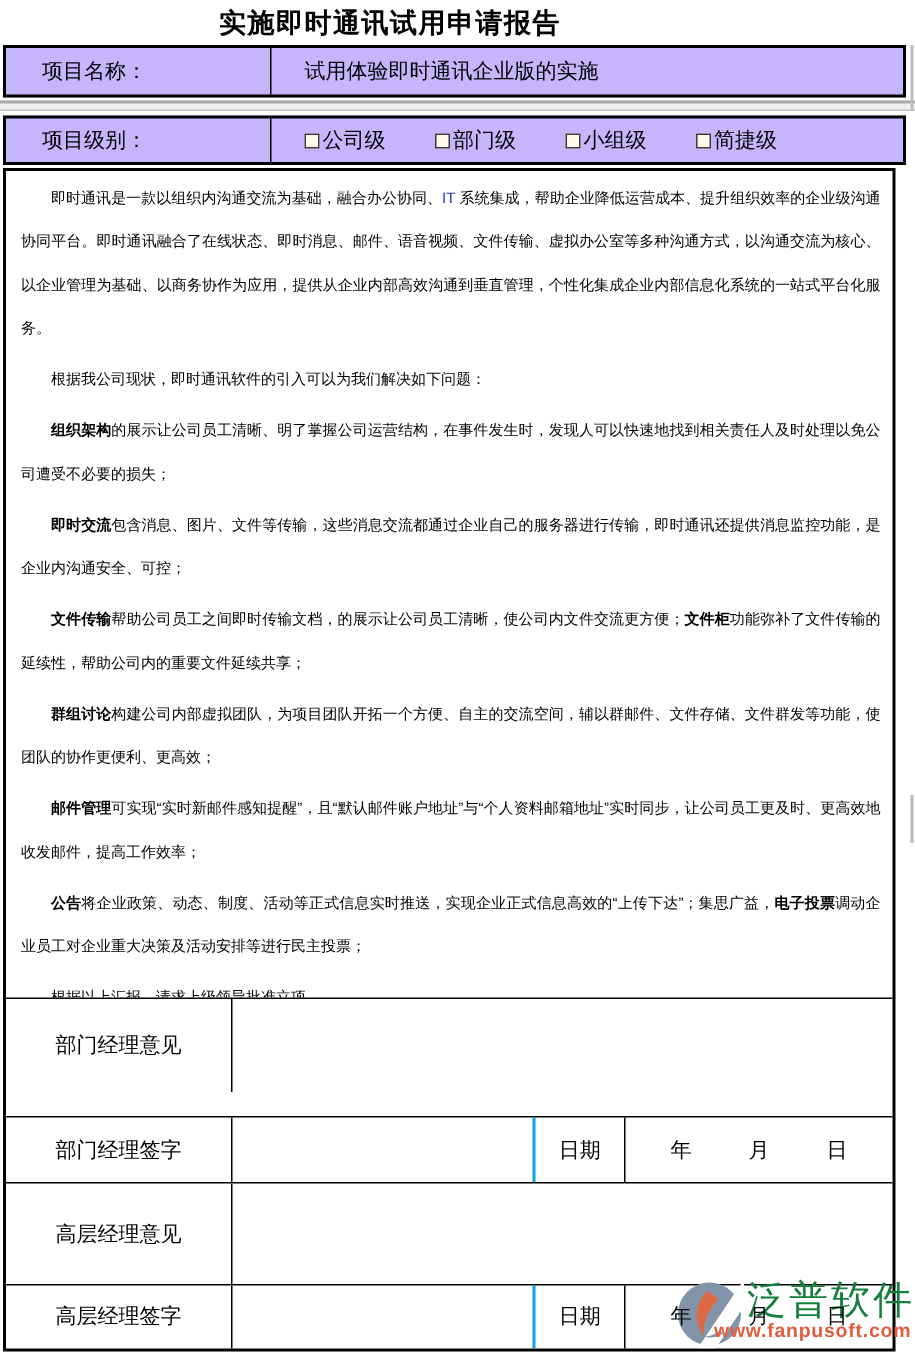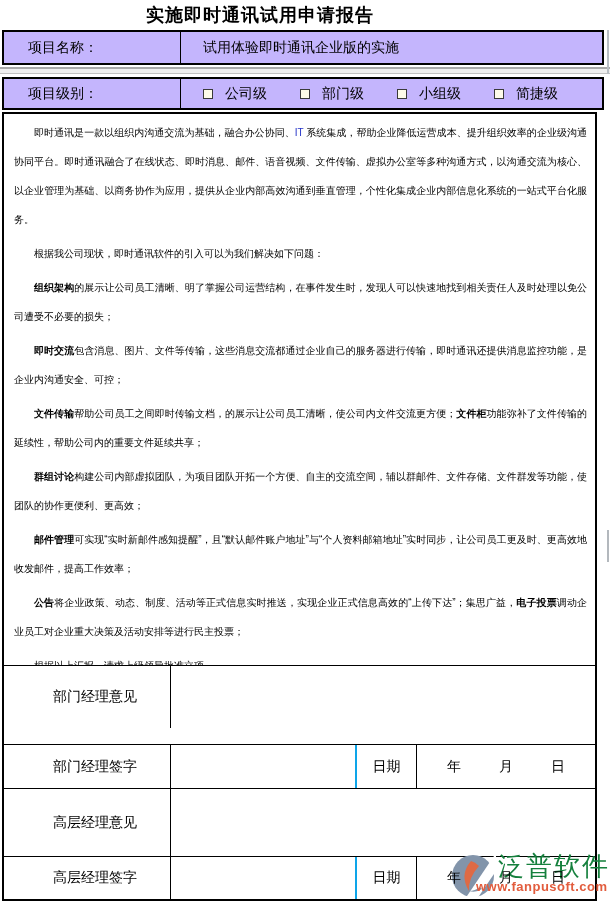--- a/index.html
+++ b/index.html
@@ -18,32 +18,32 @@
   .t-top .lab-cell{flex:0 0 177px;border-right:1px solid #000;display:flex;align-items:center;padding-left:24px;box-sizing:border-box;font-size:14px;}
   .t-top .val-cell{flex:1;display:flex;align-items:center;padding-left:22px;box-sizing:border-box;font-size:14px;}
   
   .sep{position:absolute;left:0;top:67px;width:610px;height:7px;background:#efefef;
        border-top:2px solid #a9a9a9;border-bottom:1px solid #c2c2c2;box-sizing:border-box;}
   
   .rline-a{position:absolute;left:607px;top:30px;width:2px;height:44px;background:#b9bec4;}
   .rline-b{position:absolute;left:607px;top:530px;width:2px;height:32px;background:#b3b8bd;}
   
   .levels{display:flex;align-items:center;column-gap:33px;padding-left:5px;}
-  .cb{display:inline-flex;align-items:center;gap:12px;font-size:14px;cursor:default;}
+  .cb{display:inline-flex;align-items:center;gap:2px;font-size:14px;cursor:default;}
   .cb .box{width:8px;height:8px;border:1px solid #3a3a3a;background:#fdfbe9;display:inline-block;}
   
   .t-main{
     position:absolute;left:2px;top:112px;width:595px;height:789px;
     border:2px solid #000;box-sizing:border-box;display:flex;flex-direction:column;background:#fff;
   }
   .text-cell{height:563px;box-sizing:border-box;padding:4px 8px 0 10px;overflow:hidden;}
   .text-cell p{margin:0 0 5px 0;font-size:10px;line-height:29px;text-indent:2em;text-align:justify;}
   .text-cell .bold{font-weight:bold;}
   .text-cell .blue{color:#2433c8;}
-  .a-row{display:flex;border-top:1px solid #000;box-sizing:border-box;padding-left:16px;}
+  .a-row{display:flex;border-top:1px solid #000;box-sizing:border-box;}
   .r1{height:64px;} .r2{height:45px;margin-top:16px;} .r3{height:69px;} .r4{height:44px;}
   .a-row .lab{flex:0 0 151px;border-right:1px solid #000;display:flex;align-items:center;justify-content:center;font-size:14px;box-sizing:border-box;}
   .a-row .blank{flex:1;}
   .a-row .datelab{flex:0 0 62px;border-left:2px solid #0ea5e9;border-right:1px solid #000;display:flex;align-items:center;justify-content:center;font-size:14px;box-sizing:border-box;}
   .a-row .ymd{flex:0 0 178px;display:flex;align-items:center;justify-content:center;column-gap:38px;font-size:14px;}
   .a-row .ymd span{position:relative;z-index:3;}
   
   .wm{position:absolute;left:450px;top:845px;width:158px;height:56px;z-index:2;pointer-events:none;}
   .wm .mark{position:absolute;left:0;top:8px;width:46px;height:46px;}
   .wm .brand{position:absolute;left:48px;top:4px;font-size:26px;font-weight:normal;color:#15803d;letter-spacing:2px;white-space:nowrap;}

